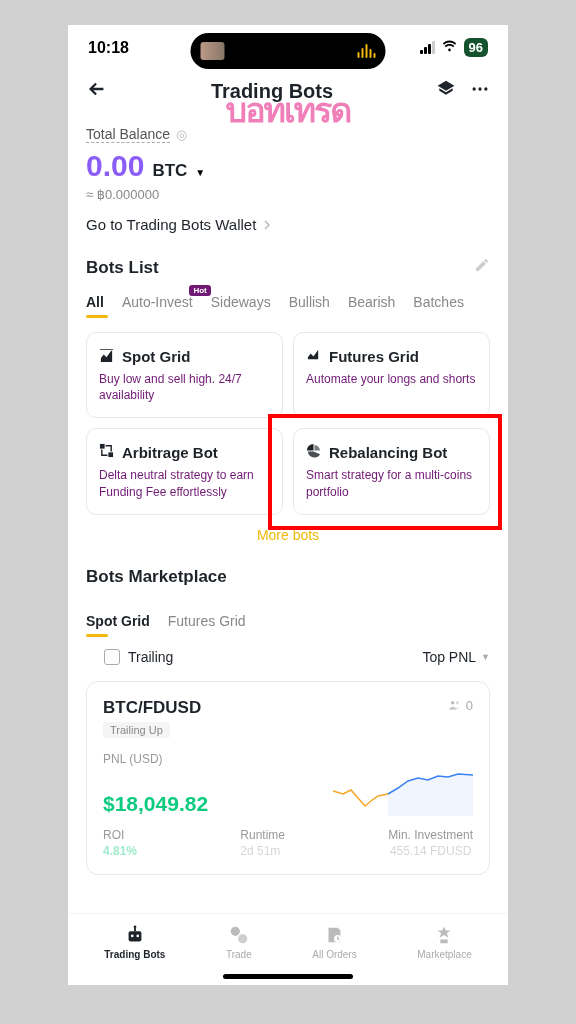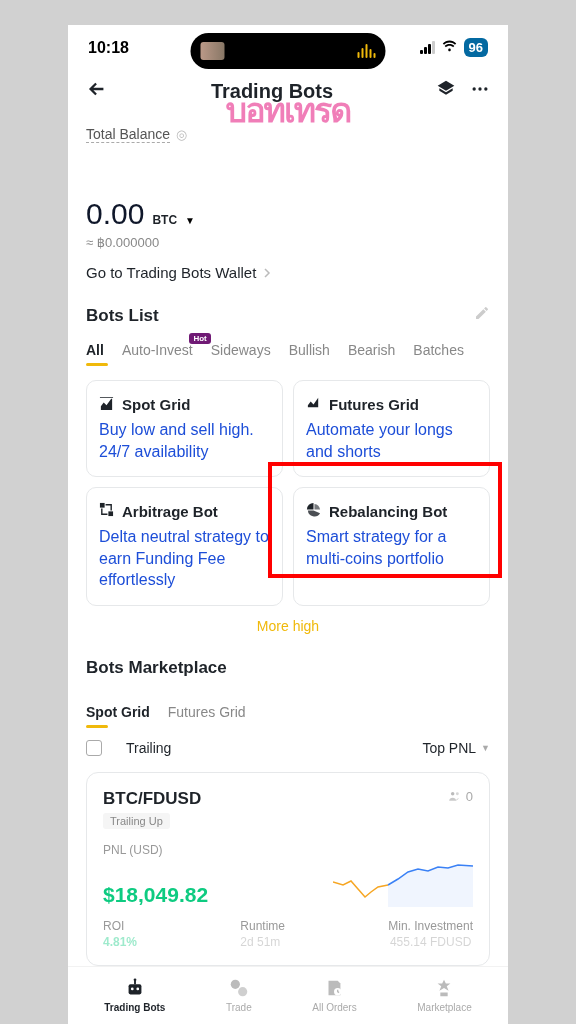--- a/index.html
+++ b/index.html
@@ -18,65 +18,65 @@
     .island-bars span:nth-child(4){height:9px}
     .island-bars span:nth-child(5){height:5px}
     .status-right { display: flex; align-items: center; gap: 6px; }
     .signal { display: flex; gap: 1px; align-items: flex-end; }
     .signal span { width: 3px; background: #000; border-radius: 1px; }
     .signal span:nth-child(1){height:4px}
     .signal span:nth-child(2){height:7px}
     .signal span:nth-child(3){height:10px}
     .signal span:nth-child(4){height:13px;background:#ccc}
     .wifi-icon svg { width: 17px; height: 17px; }
-    .battery-pill { display: flex; align-items: center; background: #0369a1; color: #fff; font-size: 13px; font-weight: 700; padding: 2px 5px; border-radius: 6px; }
+    .battery-pill { display: flex; align-items: center; background: #14532d; color: #fff; font-size: 13px; font-weight: 700; padding: 2px 5px; border-radius: 6px; }
 
     .watermark { position: absolute; top: 58px; left: 50%; transform: translateX(-50%); font-size: 34px; font-weight: 900; white-space: nowrap; z-index: 1; letter-spacing: -2px; display: flex;}
     .wm-pink { color: #e30074; opacity: 0.5; }
     .wm-gray { color: #777; opacity: 0.35; }
 
     .header { display: flex; align-items: center; justify-content: space-between; padding: 12px 18px 8px; position: relative; z-index: 2; }
     .back-arrow svg { width: 22px; height: 22px; }
     .page-title { font-size: 20px; font-weight: 700; color: #1e2329; }
     .header-actions { display: flex; gap: 14px; align-items: center; }
     .layers-icon svg, .more-icon svg { width: 20px; height: 20px; }
 
     .balance-section { padding: 14px 18px 4px; }
     .balance-label-row { display: flex; align-items: center; gap: 6px; }
     .balance-label { font-size: 14px; color: #555; border-bottom: 1px dashed #aaa; }
     .eye-icon { color: #bbb; font-size: 13px; }
     .balance-row { display: flex; align-items: baseline; gap: 8px; margin-top: 6px; }
-    .balance-amount { font-size: 30px; font-weight: 400; color: #0f172a; margin-top: 48px; }
-    .balance-currency { font-size: 12px; font-weight: 600; color: #1e2329; }
+    .balance-amount { font-size: 30px; font-weight: 700; color: #8b5cf6; }
+    .balance-currency { font-size: 17px; font-weight: 600; color: #1e2329; }
     .chevron-down { font-size: 10px; }
     .balance-fiat { font-size: 13px; color: #888; margin-top: 4px; }
     .wallet-link { display: flex; align-items: center; gap: 6px; font-size: 15px; color: #1e2329; margin-top: 14px; }
     .wallet-link svg { width: 10px; height: 10px; color: #bbb; }
 
     .section-title { font-size: 17px; font-weight: 700; color: #1e2329; padding: 20px 18px 10px; display: flex; justify-content: space-between; align-items: center; }
     .edit-icon { color: #ccc; }
     .edit-icon svg { width: 16px; height: 16px; }
 
     .tabs { display: flex; gap: 18px; padding: 0 18px 4px; border-bottom: none; }
     .tab { font-size: 14px; color: #888; padding: 6px 0; position: relative; white-space: nowrap; }
     .tab.active { color: #1e2329; font-weight: 700; }
     .tab.active::after { content: ""; position: absolute; bottom: -2px; left: 0; right: 0; height: 3px; background: #f0b90b; border-radius: 2px; width: 22px; }
     .tab-badge { position: absolute; top: -3px; right: -18px; background: #701a75; color: #fff; font-size: 8px; padding: 1px 4px; border-radius: 3px; font-weight: 700; }
 
     .bot-grid { display: grid; grid-template-columns: 1fr 1fr; gap: 10px; padding: 12px 18px 4px; position: relative; }
     .bot-card { border: 1px solid #e6e8ea; border-radius: 10px; padding: 14px 12px; }
     .bot-card-title { display: flex; align-items: center; gap: 8px; font-size: 15px; font-weight: 700; color: #1e2329; margin-bottom: 6px; }
-    .bot-card-desc { font-size: 16px; color: #1d4ed8; line-height: 1.35; }
+    .bot-card-desc { font-size: 12px; color: #701a75; line-height: 1.35; }
     .bot-icon svg { width: 15px; height: 15px; }
     .highlight-box { position: absolute; border: 4px solid #ff0000; top: 94px; right: 6px; width: 234px; height: 116px; z-index: 3; }
     .more-bots { text-align: center; color: #f0b90b; font-size: 14px; padding: 8px 0 4px; }
 
     .market-tabs { display: flex; gap: 18px; padding: 10px 18px 6px; }
     .filter-row { display: flex; justify-content: space-between; align-items: center; padding: 8px 18px 12px; }
-    .checkbox-row { display: flex; align-items: center; gap: 24px; font-size: 14px; color: #1e2329; }
+    .checkbox-row { display: flex; align-items: center; gap: 8px; font-size: 14px; color: #1e2329; margin-left: 18px; }
     .checkbox { width: 16px; height: 16px; border: 1.5px solid #aaa; border-radius: 3px; }
     .sort { font-size: 14px; color: #1e2329; display: flex; align-items: center; gap: 5px; }
 
     .market-card { margin: 4px 18px 0; border: 1px solid #e6e8ea; border-radius: 12px; padding: 16px; }
     .pair-row { display: flex; justify-content: space-between; align-items: flex-start; }
     .pair-name { font-size: 17px; font-weight: 700; color: #1e2329; }
     .copies { color: #aaa; font-size: 13px; display: flex; gap: 4px; align-items: center; }
     .tag { display: inline-block; background: #f5f5f5; color: #888; font-size: 11px; padding: 2px 7px; border-radius: 3px; margin-top: 4px; }
     .pnl-label { font-size: 12px; color: #999; margin-top: 14px; }
     .chart-row { display: flex; justify-content: space-between; align-items: flex-end; }
@@ -217,21 +217,21 @@
               <path d="M8 1a7 7 0 00-7 7h7V1z"></path>
               <path d="M9 2v6h6a7 7 0 00-6-6z" opacity=".6"></path>
               <path d="M8 9H2a7 7 0 0013 3l-7-3z" opacity=".8"></path>
             </svg></span>
           <span>Rebalancing Bot</span>
         </div>
       <div class="bot-card-desc">Smart strategy for a multi-coins portfolio</div>
     </div>
     <div class="highlight-box"></div>
   </div>
-  <div class="more-bots">More high</div>
+  <div class="more-bots">More bots</div>
 
   <div class="section-title">
       <span>Bots Marketplace</span>
     </div>
   <div class="market-tabs">
     <span class="tab active">Spot Grid</span>
     <span class="tab">Futures Grid</span>
   </div>
   <div class="filter-row">
     <div class="checkbox-row">

